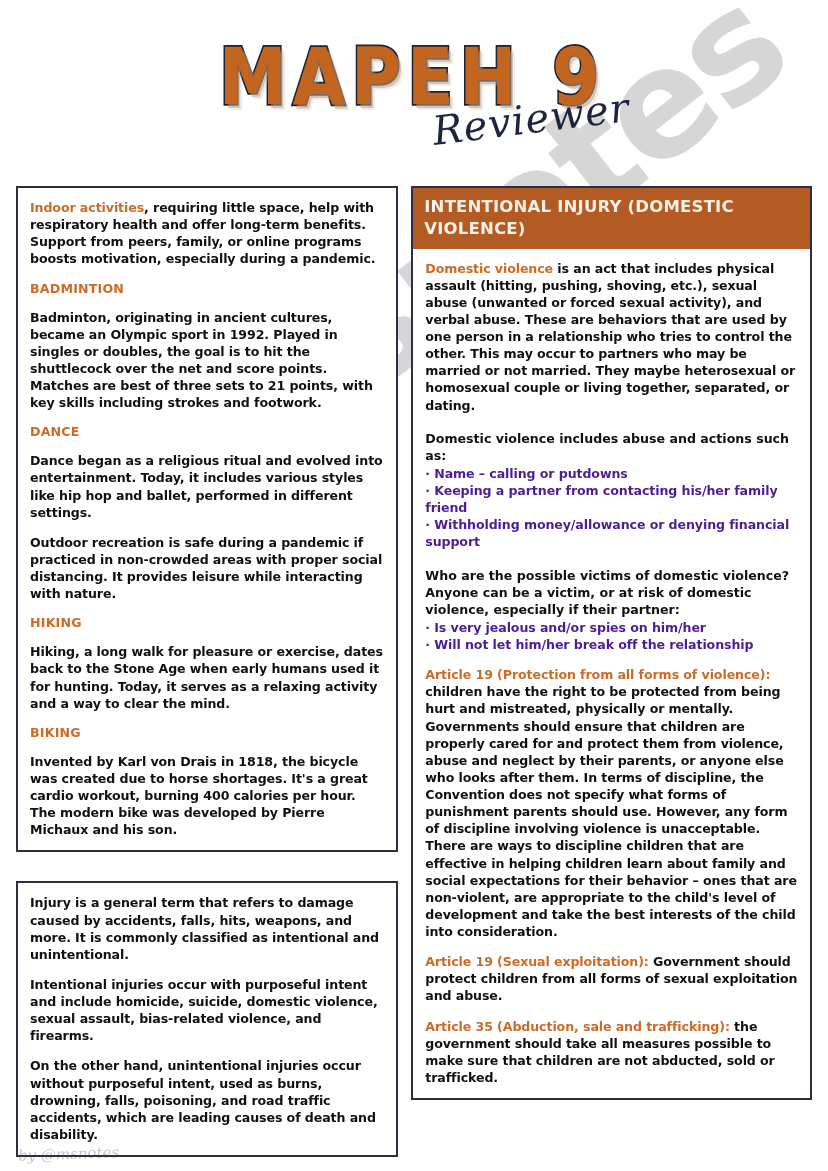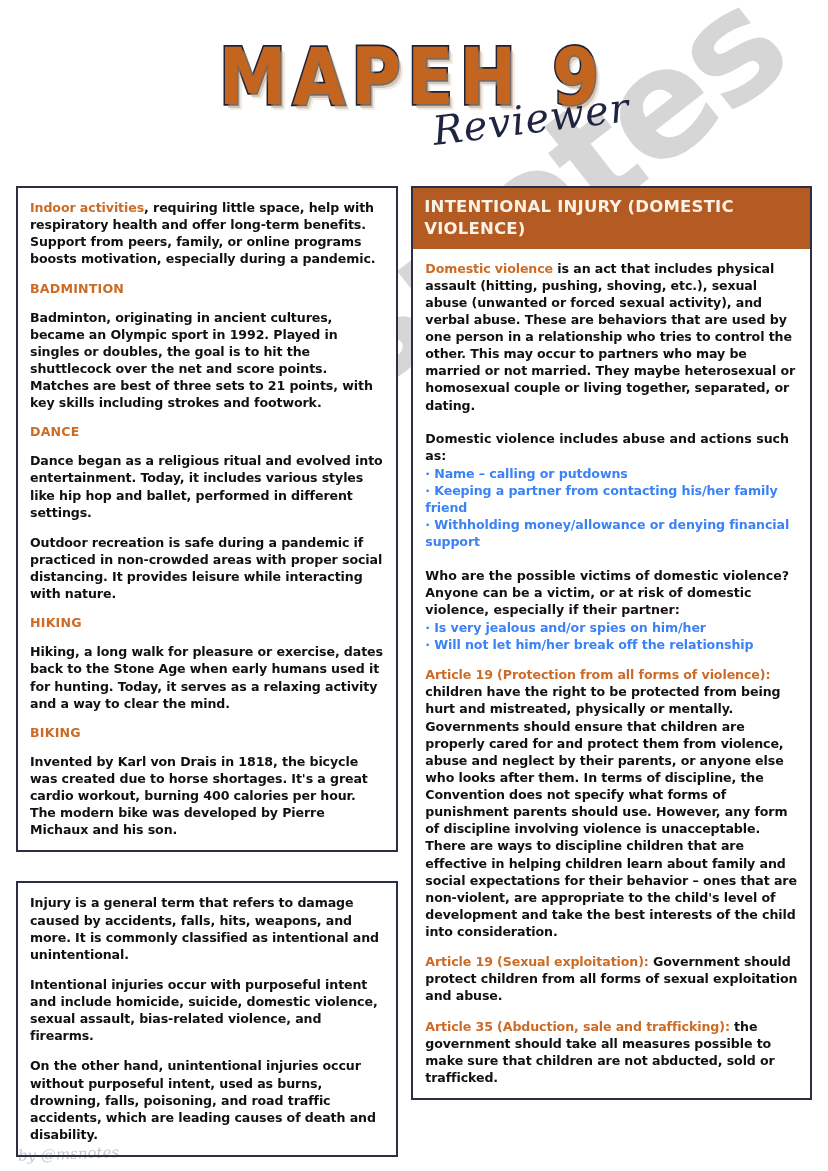--- a/index.html
+++ b/index.html
@@ -146,21 +146,21 @@
   }
   .bullets {
     margin: 0 0 13px 0;
     padding: 0;
     list-style: none;
   }
   .bullets li {
     font-size: 12.6px;
     font-weight: 700;
     line-height: 1.36;
-    color: #3b82f6;
+    color: #4c1d95;
     letter-spacing: -0.1px;
   }
   .bullets li::before {
     content: "\00B7\00A0";
   }
   .lead-in {
     font-size: 12.6px;
     font-weight: 700;
     line-height: 1.36;
     color: #111111;

